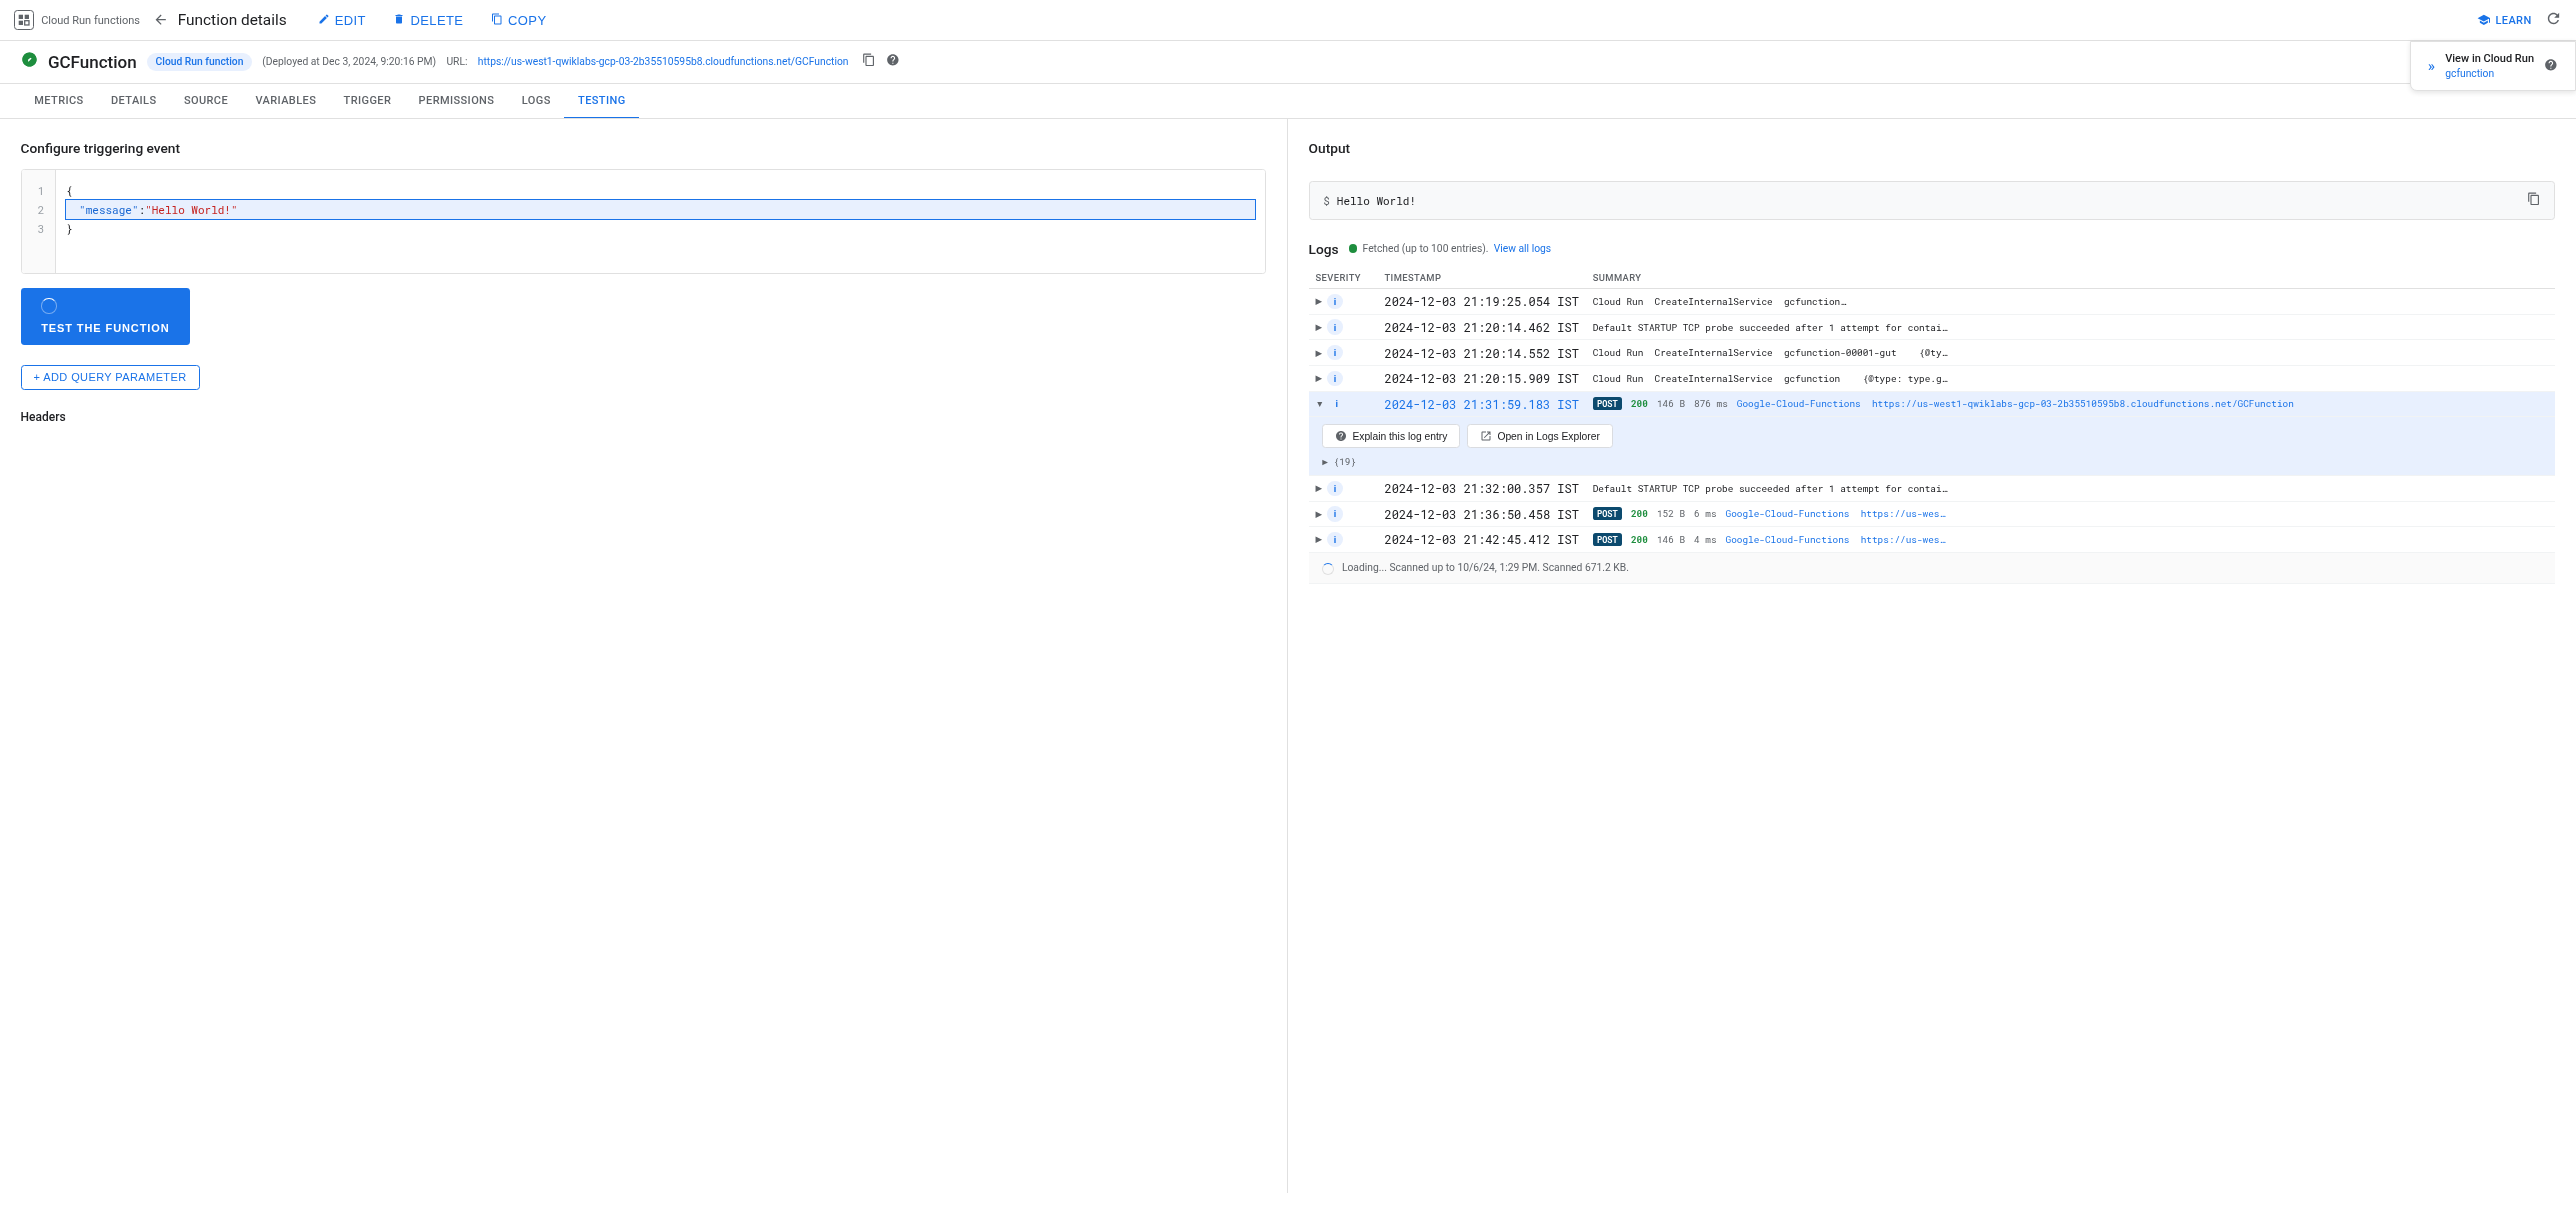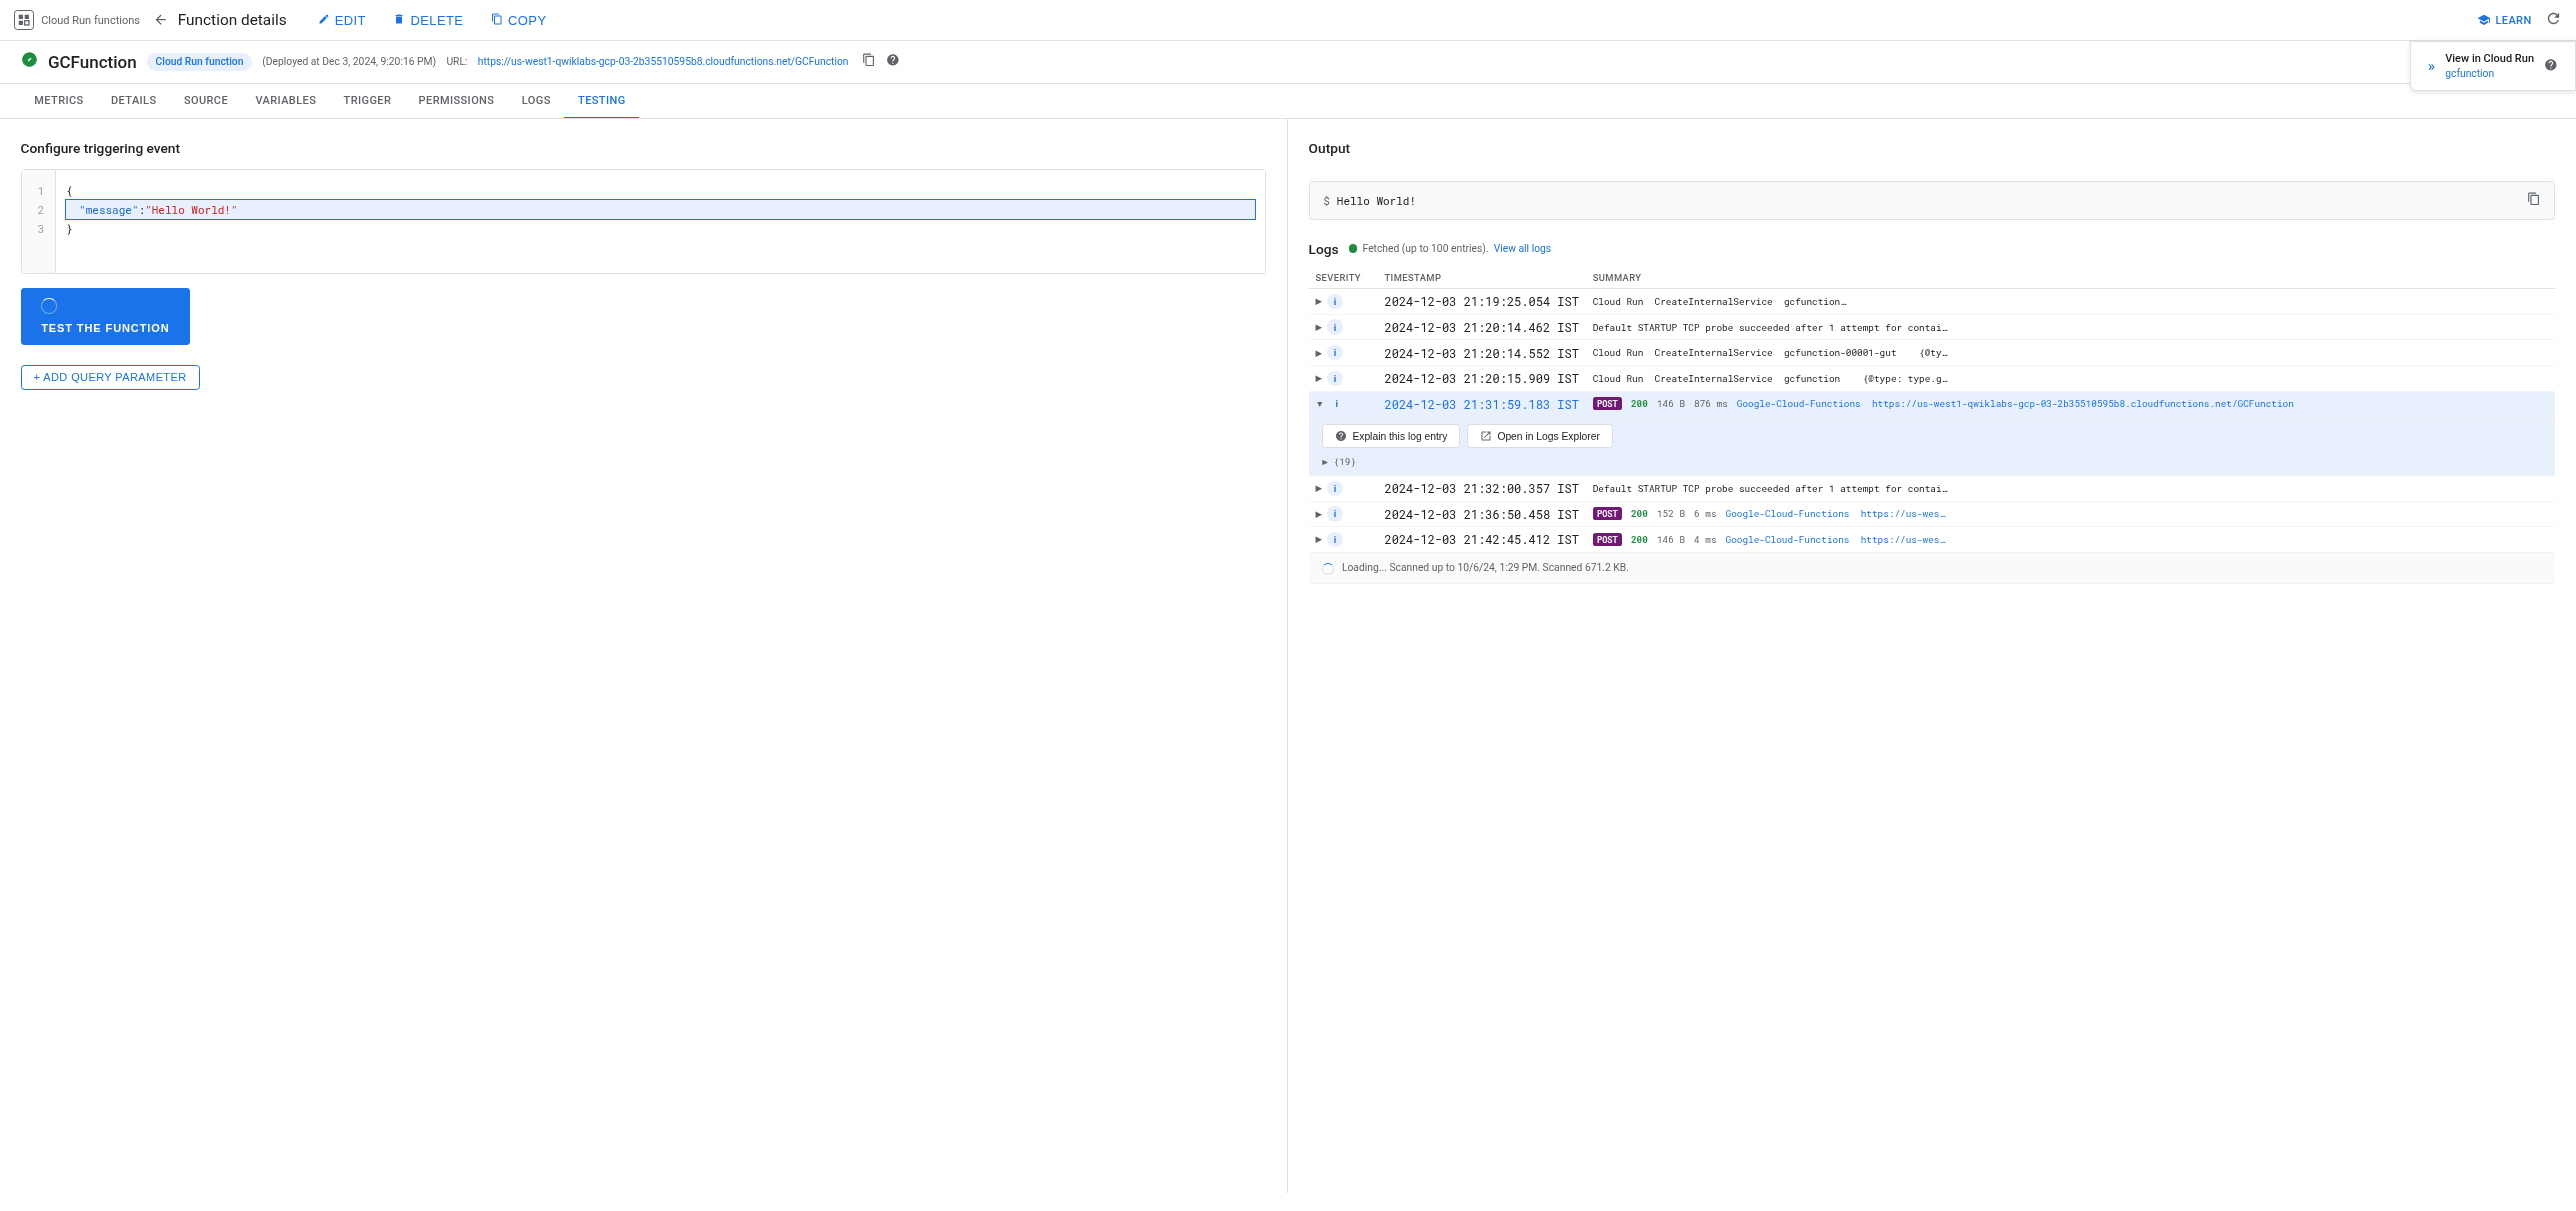--- a/index.html
+++ b/index.html
@@ -293,21 +293,21 @@
     .loading-row td { padding: 8.6px 13.7px; font-size: 10.3px; color: #5f6368; background: #fafafa; }
     .loading-spinner-sm {
       display: inline-block; width: 12px; height: 12px;
       border: 1.7px solid #e0e0e0;
       border-top-color: #1a73e8;
       border-radius: 50%;
       animation: spin 1s linear infinite;
       vertical-align: middle; margin-right: 5.1px;
     }
 
-    .post-badge { background: #701a75; color: #fff; padding: 0.9px 4.3px; border-radius: 2.6px; font-size: 8.6px; font-weight: 700; margin-right: 3.4px; }
+    .post-badge { background: #0c4a6e; color: #fff; padding: 0.9px 4.3px; border-radius: 2.6px; font-size: 8.6px; font-weight: 700; margin-right: 3.4px; }
     .status-badge { color: #1e8e3e; font-weight: 700; margin-right: 3.4px; }
     .size-info { color: #5f6368; margin-right: 3.4px; }
     .ms-info { color: #5f6368; margin-right: 3.4px; }
     .service-link { color: #1a73e8; }
     .url-short { color: #1a73e8; }
   </style>
 </head>
 <body>
 
 <nav class="top-nav">
@@ -434,20 +434,21 @@
       <div class="spinner-icon"></div>
       <span>TEST THE FUNCTION</span>
     </button>
 
     <div class="query-params">
       <button class="add-param-btn">
         <span>+ ADD QUERY PARAMETER</span>
       </button>
     </div>
 
+    <div class="headers-title">Headers</div>
   </div>
 
   <div class="right-panel">
 
     <div class="output-section">
       <div class="output-title">Output</div>
       <div class="output-box">
         <div class="output-text">
           <span class="dollar-sign">$</span>
           <span>Hello World!</span>

